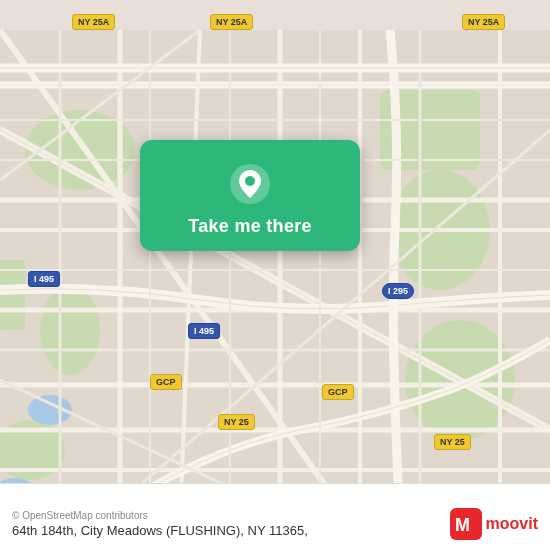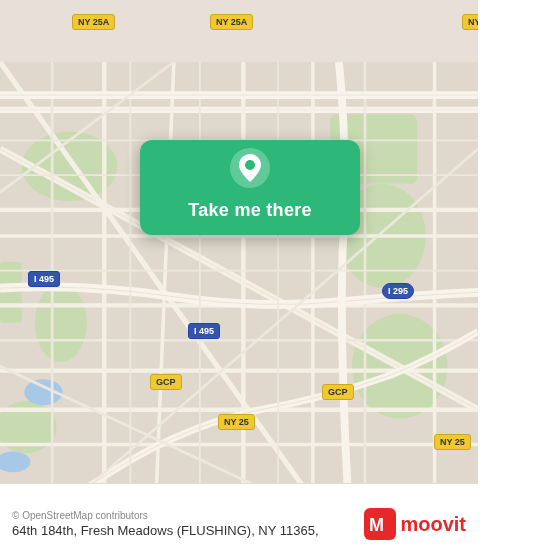--- a/index.html
+++ b/index.html
@@ -5,21 +5,21 @@
     * { margin: 0; padding: 0; box-sizing: border-box; }
     body {
       width: 550px;
       height: 550px;
       overflow: hidden;
       font-family: Arial, sans-serif;
       position: relative;
     }
 
     #map-container {
-      width: 478px;
+      width: 550px;
       height: 550px;
       position: relative;
       background-color: #e8e0d8;
       overflow: hidden;
     }
 
     
     .highway-badge {
       position: absolute;
       background-color: #f0c832;
@@ -43,21 +43,21 @@
     #take-me-there-overlay {
       position: absolute;
       top: 140px;
       left: 140px;
       width: 220px;
       background-color: #2db87a;
       border-radius: 12px;
       display: flex;
       flex-direction: column;
       align-items: center;
-      padding: 6px 20px 14px 20px;
+      padding: 22px 20px 14px 20px;
       cursor: pointer;
       box-shadow: 0 4px 15px rgba(0,0,0,0.3);
     }
 
     #take-me-there-overlay .location-pin {
       width: 44px;
       height: 44px;
       margin-bottom: 10px;
     }
 
@@ -106,21 +106,21 @@
       align-items: center;
       gap: 4px;
     }
 
     .moovit-logo .moovit-icon {
       width: 32px;
       height: 32px;
     }
 
     .moovit-logo .moovit-text {
-      font-size: 20px;
+      font-size: 16px;
       font-weight: bold;
       color: #e8272a;
     }
 
     
     #map-svg {
       position: absolute;
       top: 0;
       left: 0;
       width: 100%;
@@ -211,21 +211,21 @@
       <circle cx="22" cy="22" r="20" fill="rgba(255,255,255,0.25)"></circle>
       <path d="M22 8 C16 8 11 13 11 19 C11 26 22 36 22 36 C22 36 33 26 33 19 C33 13 28 8 22 8 Z" fill="white"></path>
       <circle cx="22" cy="19" r="5" fill="#2db87a"></circle>
     </svg>
     <span class="btn-label">Take me there</span>
   </div>
 
   <div id="bottom-bar">
     <div class="left-section">
       <span class="osm-credit">© OpenStreetMap contributors</span>
-      <span class="address-line">64th 184th, Fresh Meadows (FLUSHING), NY 11365,</span>
+      <span class="address-line">64th 184th, City Meadows (FLUSHING), NY 11365,</span>
     </div>
 
     <div class="moovit-logo">
       <svg class="moovit-icon" viewBox="0 0 32 32" xmlns="http://www.w3.org/2000/svg">
         <rect width="32" height="32" rx="6" fill="#e8272a"></rect>
         <text x="5" y="23" font-size="18" font-weight="bold" fill="white" font-family="Arial">M</text>
       </svg>
       <span class="moovit-text">moovit</span>
     </div>
   </div>

